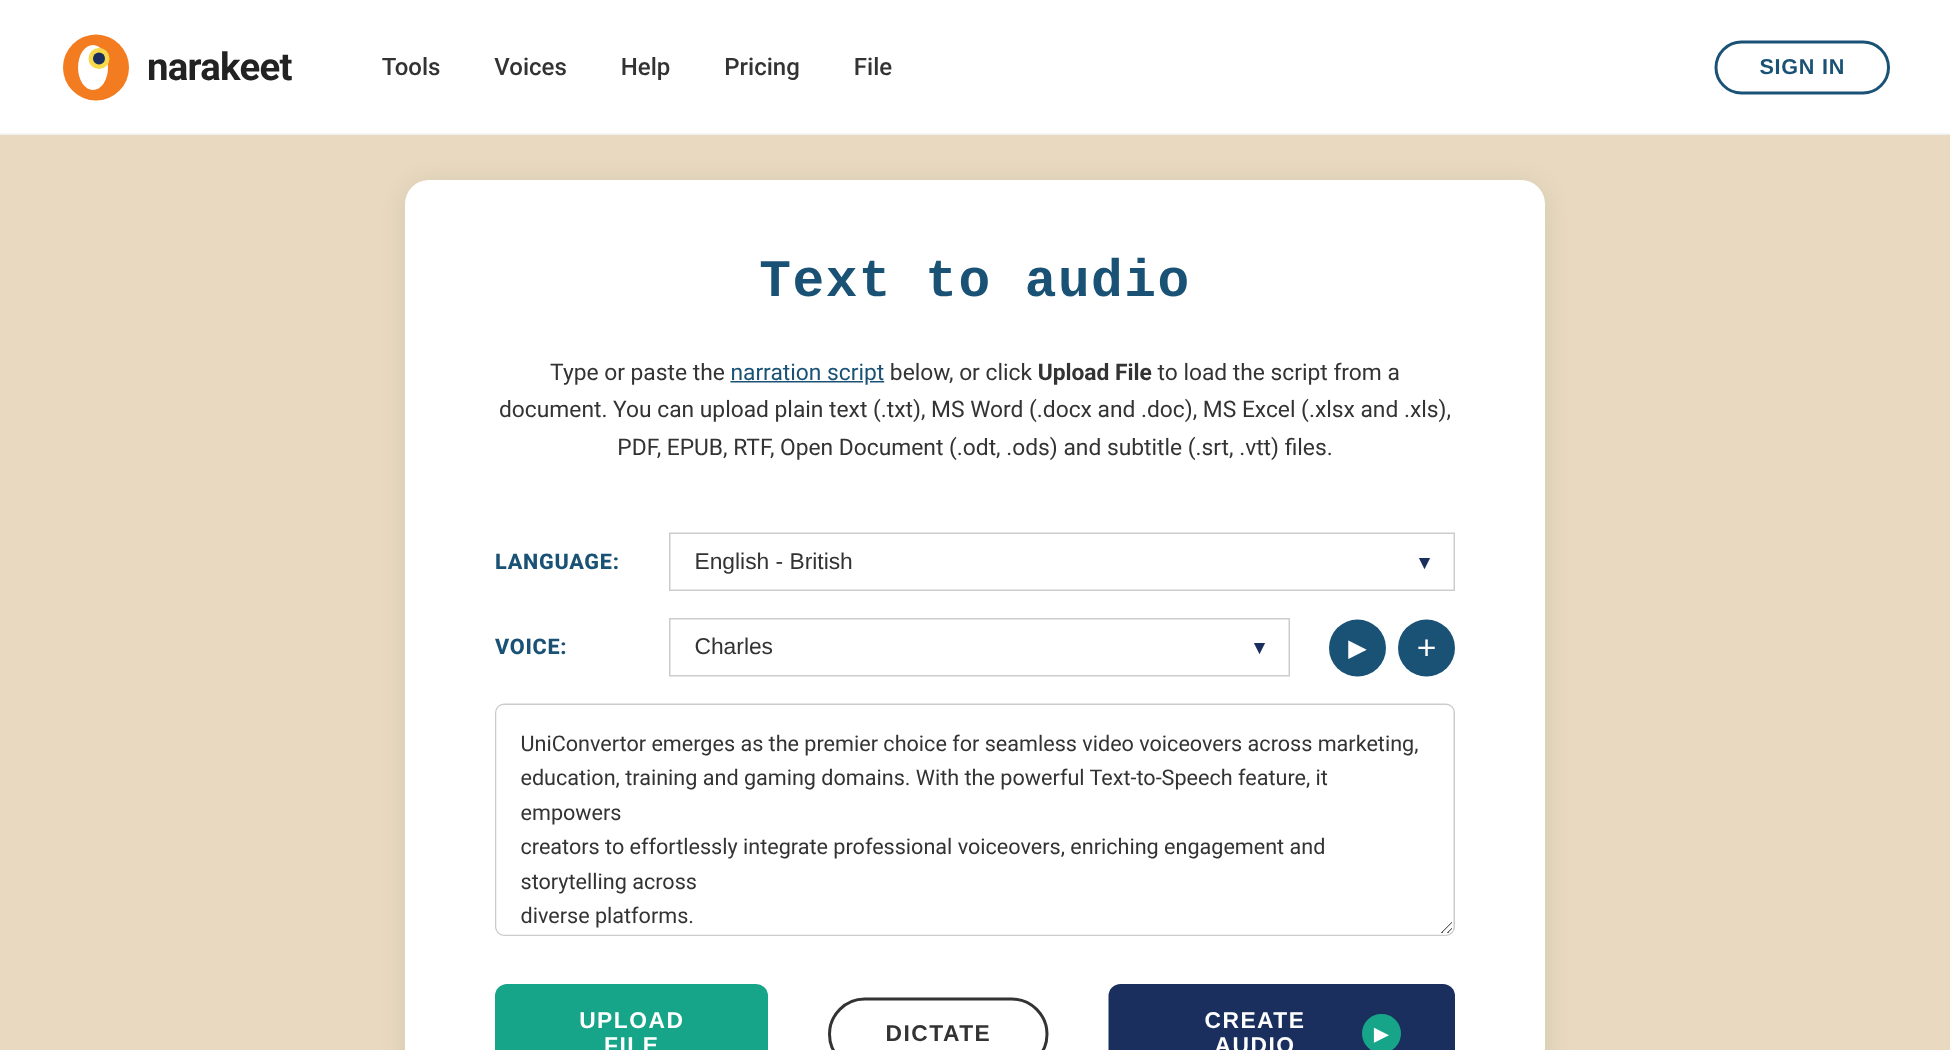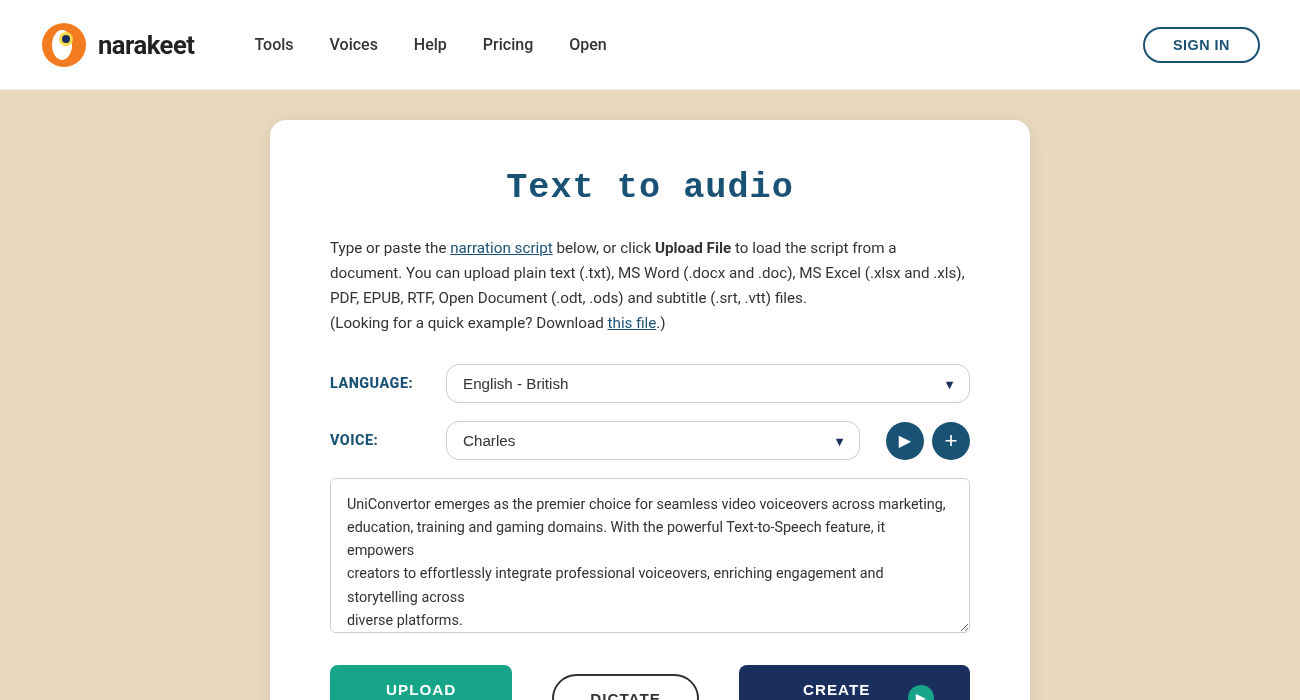--- a/index.html
+++ b/index.html
@@ -92,25 +92,25 @@
       text-align: center;
       font-size: 2.2rem;
       font-weight: 800;
       color: #1a5276;
       margin-bottom: 28px;
       font-family: 'Courier New', monospace;
       letter-spacing: 1px;
     }
 
     .description {
-      text-align: left;
+      text-align: center;
       color: #333;
       font-size: 0.95rem;
       line-height: 1.65;
-      margin-bottom: 28px;
+      margin-bottom: 44px;
     }
     .description a {
       color: #1a5276;
       text-decoration: underline;
     }
     .description strong {
       font-weight: 700;
     }
 
     
@@ -129,21 +129,21 @@
       text-transform: uppercase;
     }
     .select-wrapper {
       flex: 1;
       position: relative;
     }
     .select-wrapper select {
       width: 100%;
       padding: 10px 16px;
       border: 1px solid #ccc;
-      border-radius: 13px;
+      border-radius: 0;
       font-size: 0.95rem;
       color: #333;
       appearance: none;
       background: #fff;
       cursor: pointer;
     }
     .select-arrow {
       position: absolute;
       right: 14px;
       top: 50%;
@@ -285,35 +285,34 @@
       <circle cx="26" cy="18" r="7" fill="#f7d94c"></circle>
       <circle cx="26" cy="18" r="4" fill="#1a2f5e"></circle>
     </svg>
     <span class="logo-text">narakeet</span>
   </div>
   <nav>
     <a href="#">Tools</a>
     <a href="#">Voices</a>
     <a href="#">Help</a>
     <a href="#">Pricing</a>
-    <a href="#">Open</a>
+    <a href="#">File</a>
   </nav>
   <div class="header-buttons">
     <button class="btn-signin">SIGN IN</button>
   </div>
 </header>
 
 <div class="main-wrapper">
   <div class="card">
 
     <h1 class="page-title">Text to audio</h1>
 
     <p class="description">
       <span>Type or paste the </span><a href="#">narration script</a><span> below, or click <strong>Upload File</strong><span> to load the script from a document. You can upload plain text (.txt), MS Word (.docx and .doc), MS Excel (.xlsx and .xls), PDF, EPUB, RTF, Open Document (.odt, .ods) and subtitle (.srt, .vtt) files.</span></span><br>
-      <span><span>(Looking for a quick example? Download </span><a href="#">this file</a><span>.)</span></span>
     </p>
 
     
     <div class="form-row">
       <span class="form-label">LANGUAGE:</span>
       <div class="select-wrapper">
         <select>
           <option>English - British</option>
         </select>
         <span class="select-arrow">▼</span>

